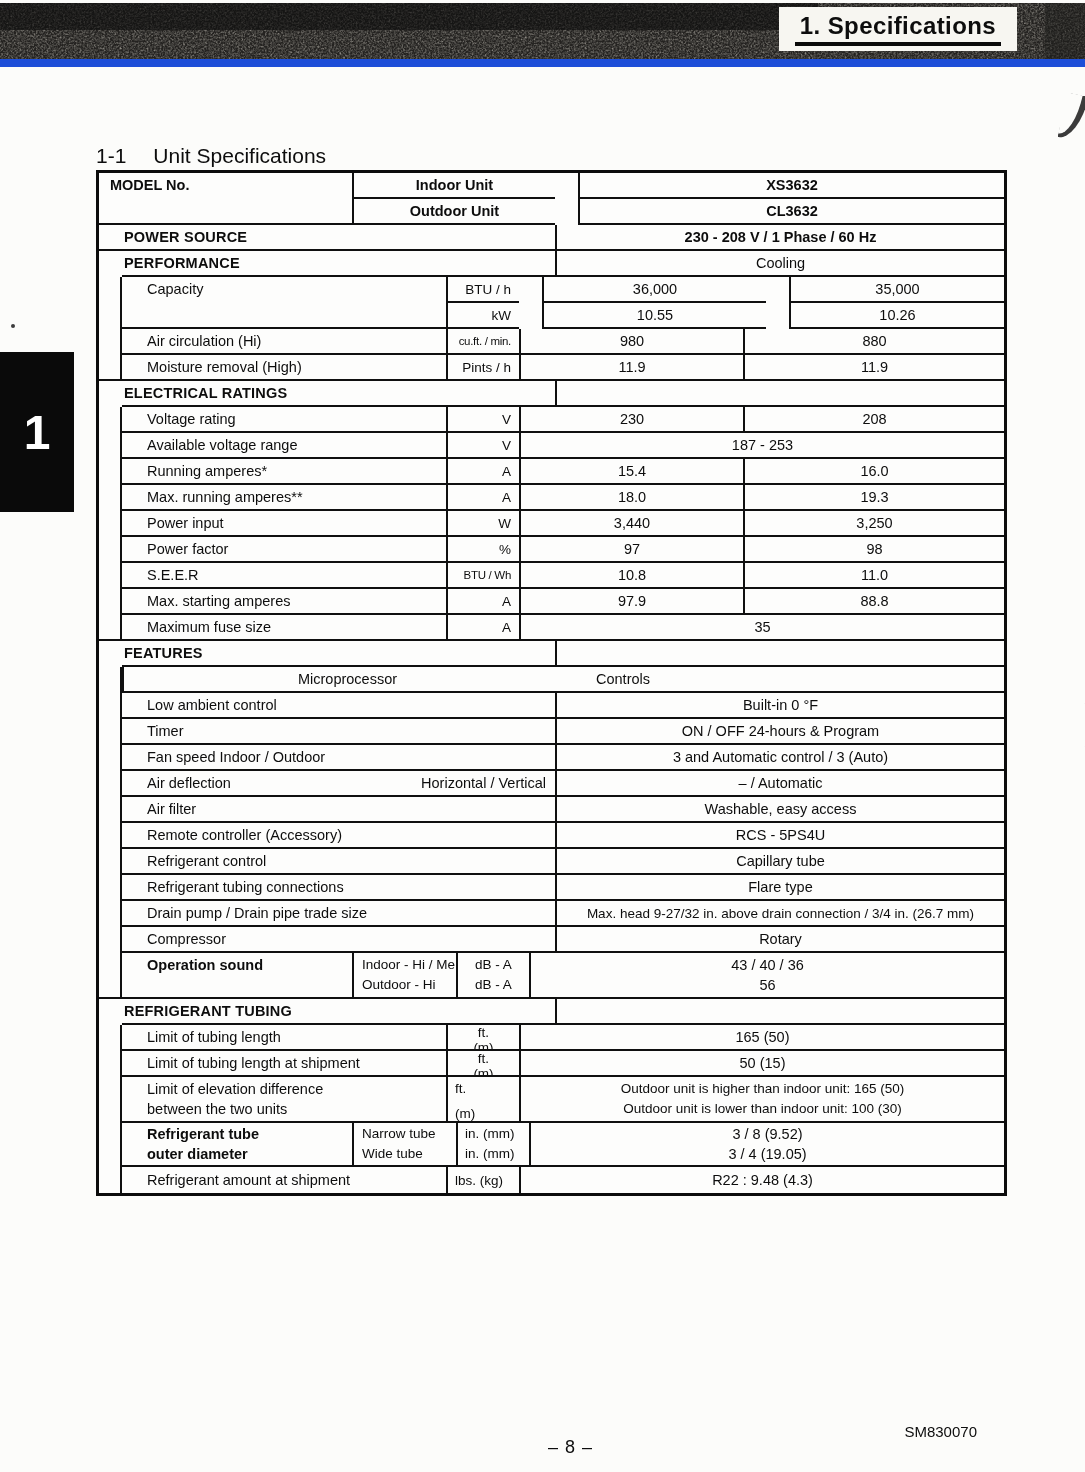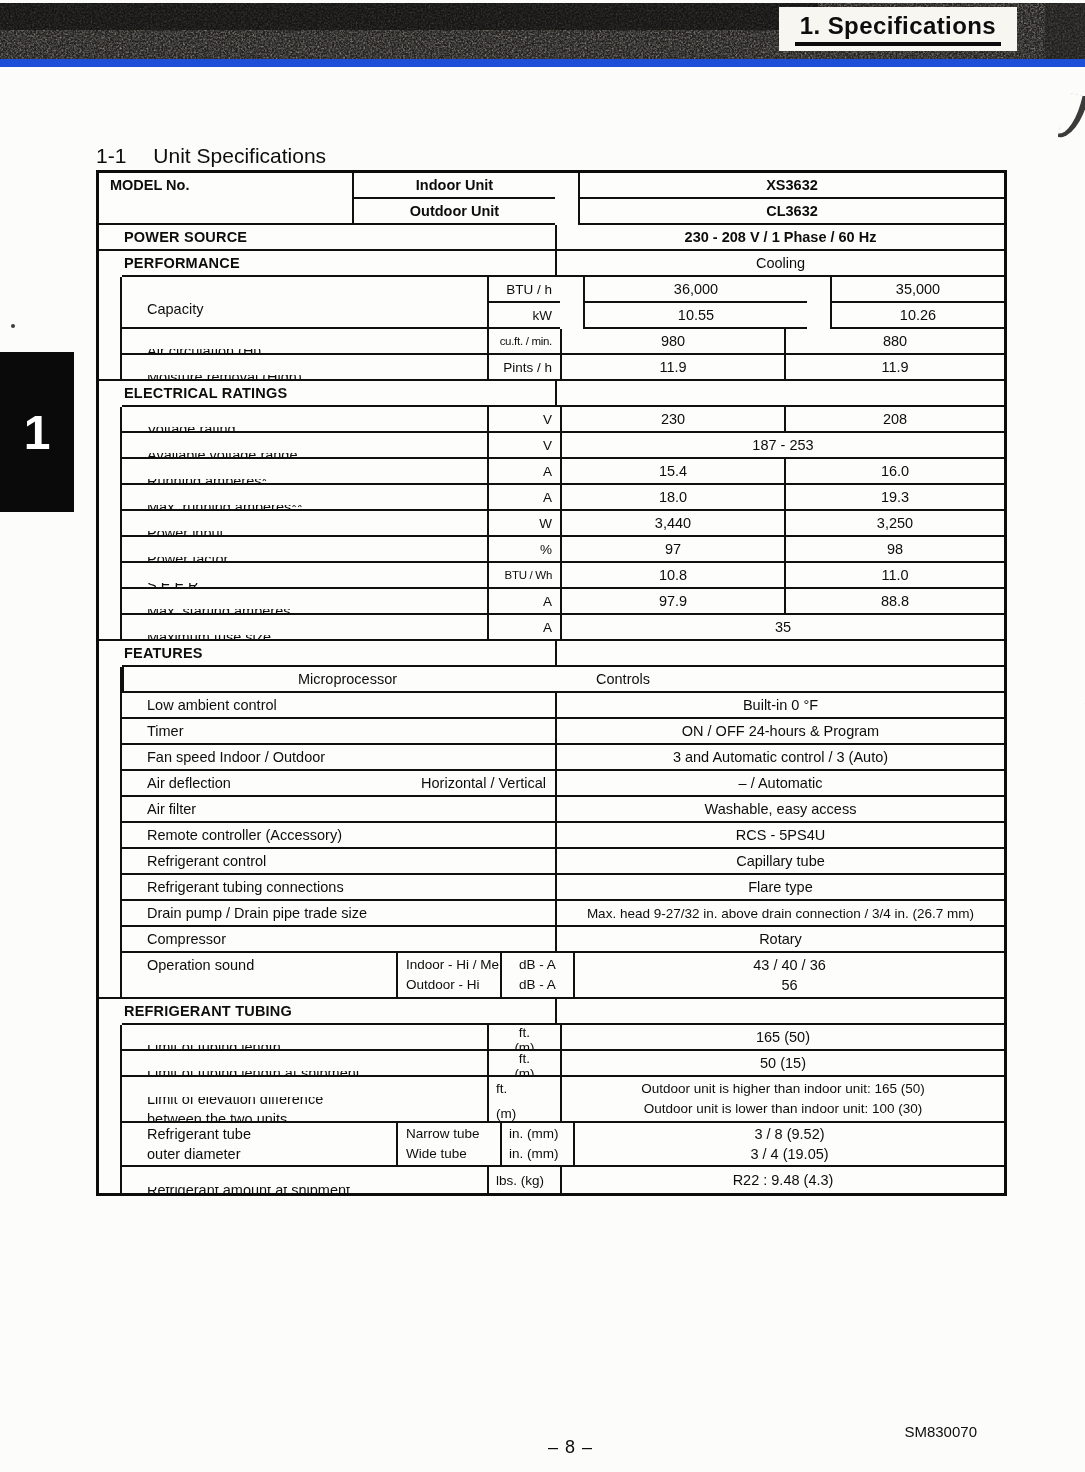--- a/index.html
+++ b/index.html
@@ -48,24 +48,24 @@
   .h44{height:44px;}
   .blk{display:flex;}
   .blk .stack{flex:1;display:flex;flex-direction:column;}
   .blk .stack .sub-row{flex:1;gap:23px;}
   .c{display:flex;align-items:center;box-sizing:border-box;overflow:hidden;white-space:nowrap;}
   .bl{border-left:2px solid #101010;}
   .bb{border-bottom:2px solid #101010;}
   .brr{border-right:2px solid #101010;}
   .wg{width:23px;}
   .w253{width:253px;}
-  .w230{width:274px;}
+  .w230{width:230px;font-weight:bold;}
   .w130{width:104px;}
   .w203{width:203px;}
-  .w360{width:365px;margin-top:20px;}
+  .w360{width:324px;}
   .w433{width:433px;}
   .w73{width:73px;}
   .w224{width:224px;}
   .fill{flex:1;}
   .center{justify-content:center;text-align:center;}
   .bold{font-weight:bold;}
   .lbl{padding-left:25px;}
   .seclbl{padding-left:2px;font-weight:bold;letter-spacing:.2px;}
   .unit{justify-content:flex-end;padding-right:8px;font-size:13.5px;}
   .unit-sm{font-size:11.5px;letter-spacing:-.3px;}

